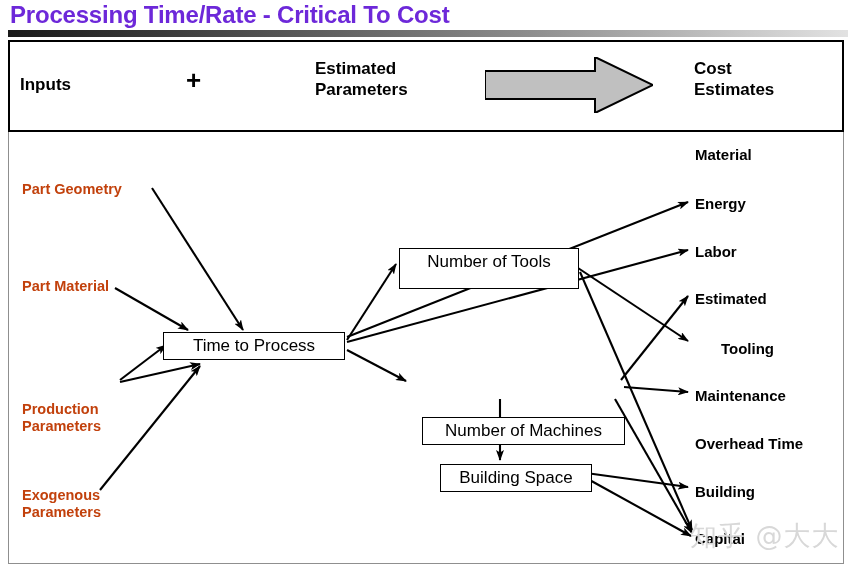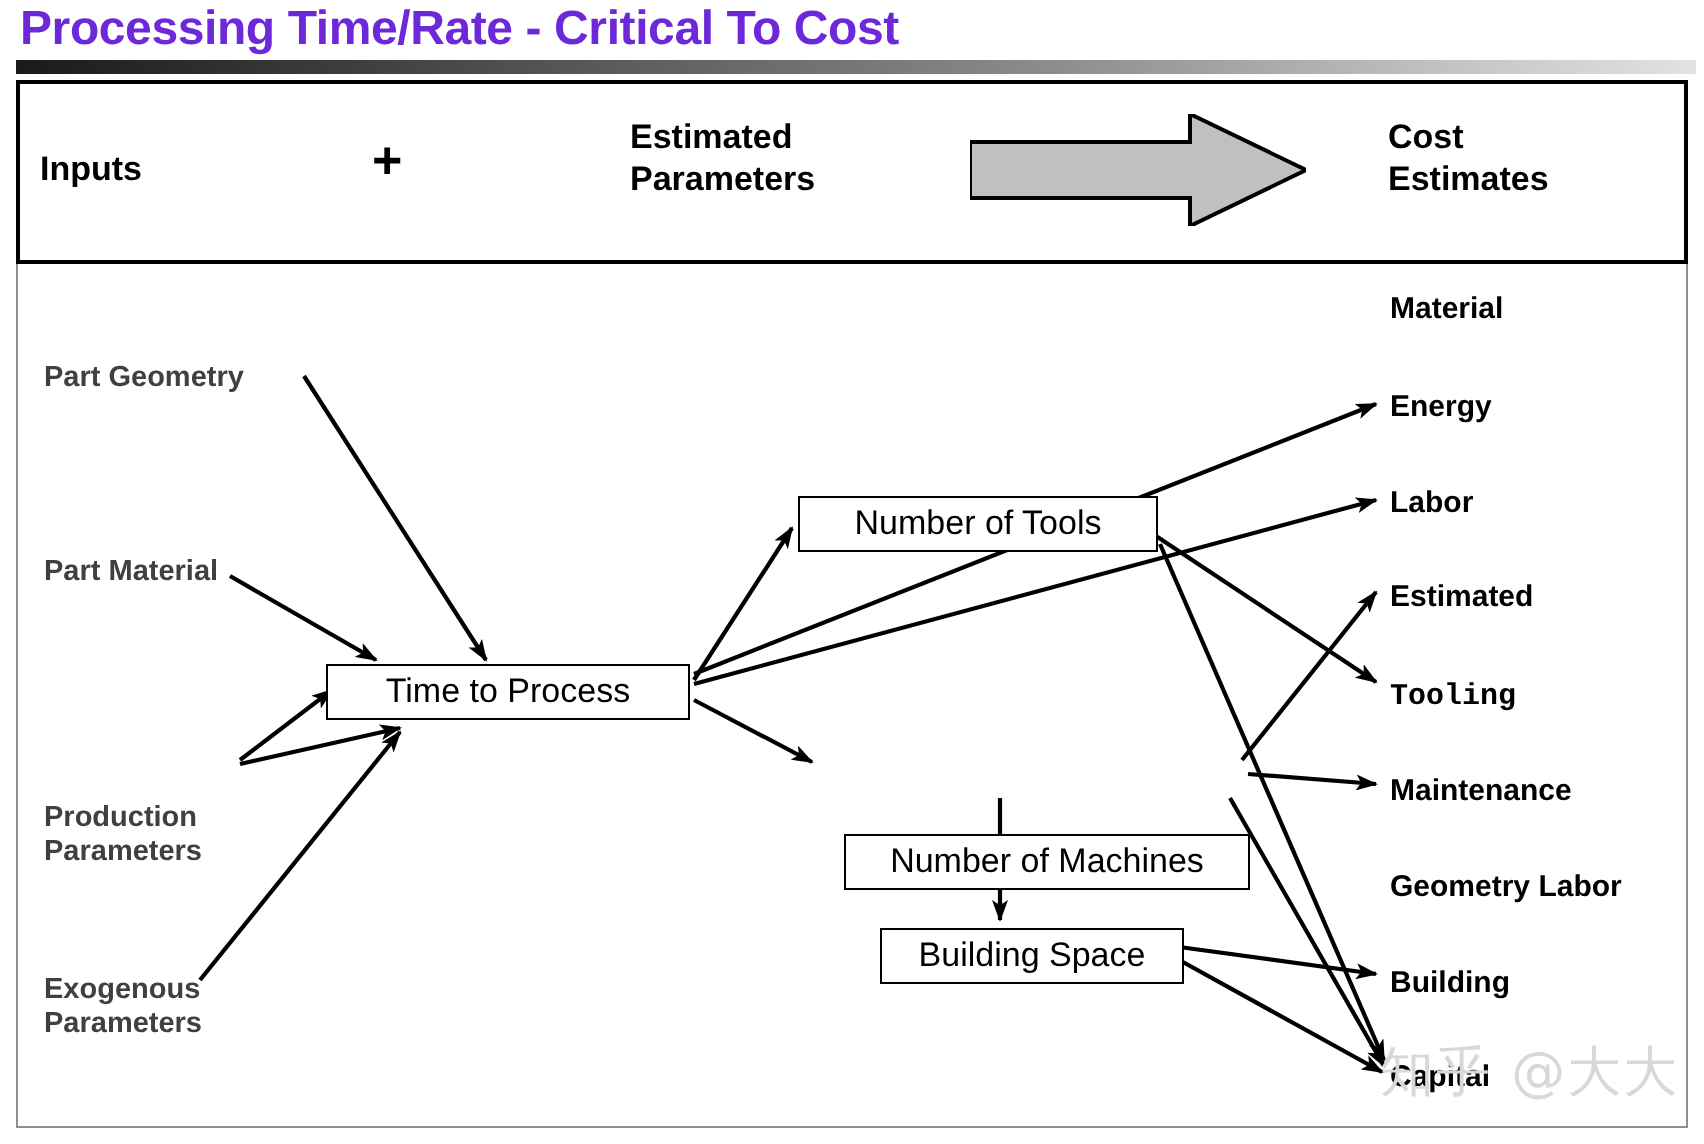--- a/index.html
+++ b/index.html
@@ -92,21 +92,21 @@
     width: 852px;
     height: 572px;
     pointer-events: none;
   }
 
   
   .input-label {
     position: absolute;
     font-weight: bold;
     font-size: 14.5px;
-    color: #404040;
+    color: #c2410c;
     line-height: 17px;
     white-space: pre-line;
   }
 
   
   .node-box {
     position: absolute;
     border: 1.5px solid #000000;
     background: #ffffff;
     box-sizing: border-box;
@@ -199,29 +199,29 @@
 
 <div class="input-label" style="left:22px; top:181px;">Part Geometry</div>
 <div class="input-label" style="left:22px; top:278px;">Part Material</div>
 <div class="input-label" style="left:22px; top:373px;margin-top:28px;">Production
 Parameters</div>
 <div class="input-label" style="left:22px; top:487px;">Exogenous
 Parameters</div>
 
 <div class="node-box" style="left:163px; top:332px; width:182px; height:28px;">Time to Process</div>
 
-<div class="node-box" style="left:399px; top:248px; width:180px; height:28px;">Number of Tools</div>
+<div class="node-box" style="left:399px; top:248px; width:180px; height:41px;">Number of Tools</div>
 
 <div class="node-box" style="left:422px; top:371px; width:203px; height:28px;margin-top:46px;">Number of Machines</div>
 
 <div class="node-box" style="left:440px; top:464px; width:152px; height:28px;">Building Space</div>
 
 <div class="output-label" style="left:695px; top:146px;">Material</div>
 <div class="output-label" style="left:695px; top:195px;">Energy</div>
 <div class="output-label" style="left:695px; top:243px;">Labor</div>
 <div class="output-label" style="left:695px; top:290px;">Estimated</div>
-<div class="output-label" style="left:695px; top:340px;font-family:Liberation Mono, monospace;">Tooling</div>
+<div class="output-label" style="left:721px; top:340px;">Tooling</div>
 <div class="output-label" style="left:695px; top:387px;">Maintenance</div>
-<div class="output-label" style="left:695px; top:435px;">Geometry Labor</div>
+<div class="output-label" style="left:695px; top:435px;">Overhead Time</div>
 <div class="output-label" style="left:695px; top:483px;">Building</div>
 <div class="output-label" style="left:695px; top:530px;">Capital</div>
 
 <div id="watermark" style="color: rgb(216, 216, 216);">知乎 @大大</div>
 
 </body></html>

